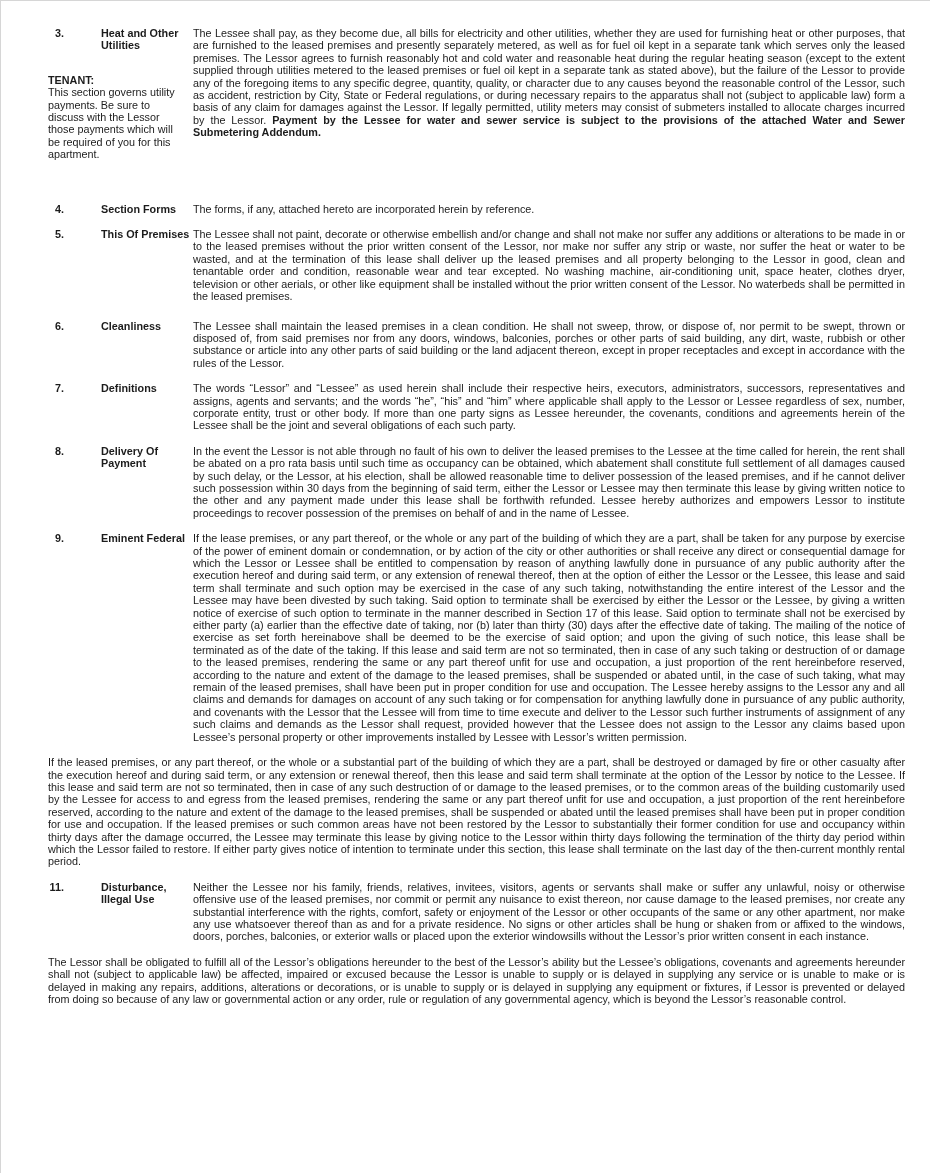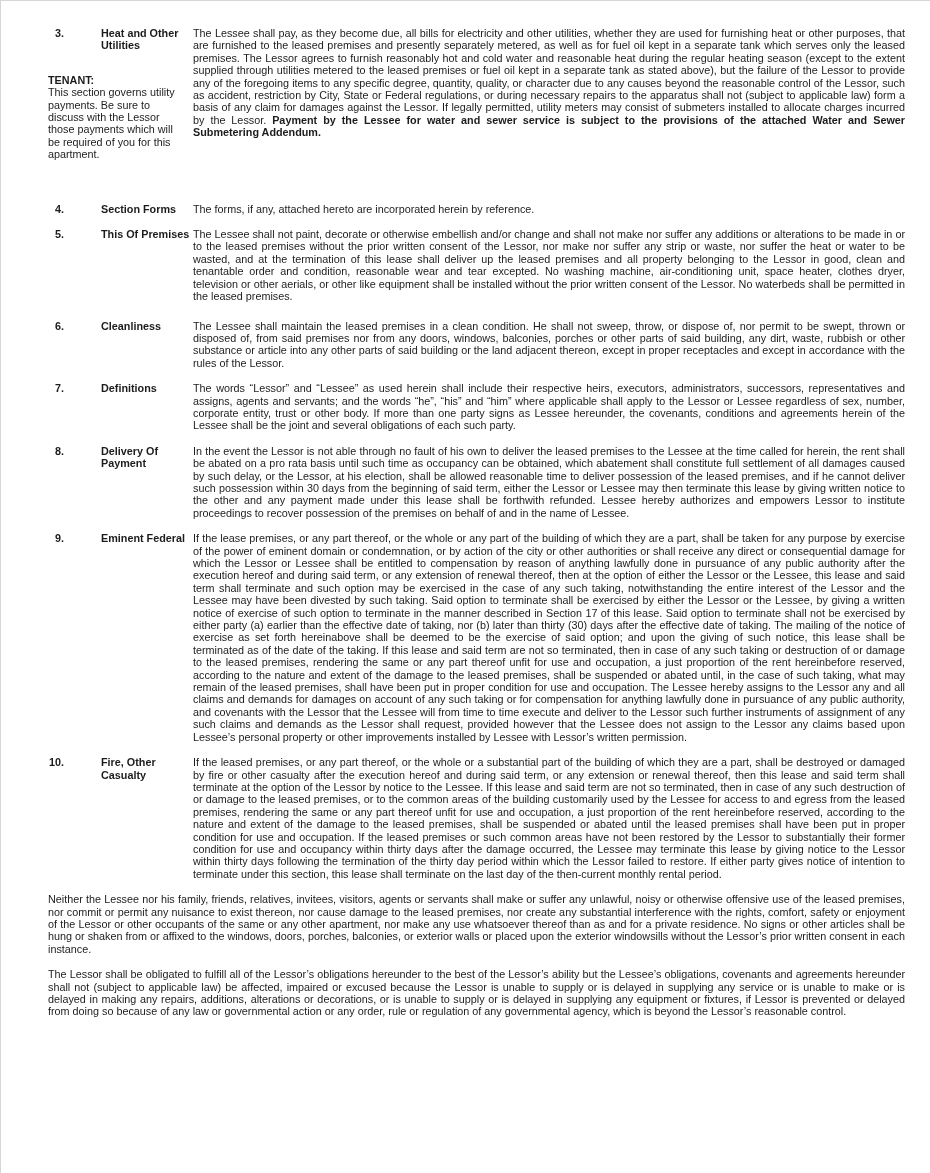--- a/index.html
+++ b/index.html
@@ -101,30 +101,30 @@
     <div class="label-col">
       <div class="heading">
         <span class="num">9.</span>
         <span class="title">Eminent Federal</span>
       </div>
     </div>
     <div class="body-col"><span>If the lease premises, or any part thereof, or the whole or any part of the building of which they are a part, shall be taken for any purpose by exercise of the power of eminent domain or condemnation, or by action of the city or other authorities or shall receive any direct or consequential damage for which the Lessor or Lessee shall be entitled to compensation by reason of anything lawfully done in pursuance of any public authority after the execution hereof and during said term, or any extension of renewal thereof, then at the option of either the Lessor or the Lessee, this lease and said term shall terminate and such option may be exercised in the case of any such taking, notwithstanding the entire interest of the Lessor and the Lessee may have been divested by such taking. Said option to terminate shall be exercised by either the Lessor or the Lessee, by giving a written notice of exercise of such option to terminate in the manner described in Section 17 of this lease. Said option to terminate shall not be exercised by either party (a) earlier than the effective date of taking, nor (b) later than thirty (30) days after the effective date of taking. The mailing of the notice of exercise as set forth hereinabove shall be deemed to be the exercise of said option; and upon the giving of such notice, this lease shall be terminated as of the date of the taking. If this lease and said term are not so terminated, then in case of any such taking or destruction of or damage to the leased premises, rendering the same or any part thereof unfit for use and occupation, a just proportion of the rent hereinbefore reserved, according to the nature and extent of the damage to the leased premises, shall be suspended or abated until, in the case of such taking, what may remain of the leased premises, shall have been put in proper condition for use and occupation. The Lessee hereby assigns to the Lessor any and all claims and demands for damages on account of any such taking or for compensation for anything lawfully done in pursuance of any public authority, and covenants with the Lessor that the Lessee will from time to time execute and deliver to the Lessor such further instruments of assignment of any such claims and demands as the Lessor shall request, provided however that the Lessee does not assign to the Lessor any claims based upon Lessee’s personal property or other improvements installed by Lessee with Lessor’s written permission.</span></div>
   </div>
 
   <div class="section">
-    <div class="label-col">
-      <div class="heading">
-        <span class="num">10.</span>
-        <span class="title">Fire, Other Casualty</span>
-      </div>
-    </div>
     <div class="body-col"><span>If the leased premises, or any part thereof, or the whole or a substantial part of the building of which they are a part, shall be destroyed or damaged by fire or other casualty after the execution hereof and during said term, or any extension or renewal thereof, then this lease and said term shall terminate at the option of the Lessor by notice to the Lessee. If this lease and said term are not so terminated, then in case of any such destruction of or damage to the leased premises, or to the common areas of the building customarily used by the Lessee for access to and egress from the leased premises, rendering the same or any part thereof unfit for use and occupation, a just proportion of the rent hereinbefore reserved, according to the nature and extent of the damage to the leased premises, shall be suspended or abated until the leased premises shall have been put in proper condition for use and occupation. If the leased premises or such common areas have not been restored by the Lessor to substantially their former condition for use and occupancy within thirty days after the damage occurred, the Lessee may terminate this lease by giving notice to the Lessor within thirty days following the termination of the thirty day period within which the Lessor failed to restore. If either party gives notice of intention to terminate under this section, this lease shall terminate on the last day of the then-current monthly rental period.</span></div>
   </div>
 
   <div class="section">
+    <div class="label-col">
+      <div class="heading">
+        <span class="num">11.</span>
+        <span class="title">Disturbance, Illegal Use</span>
+      </div>
+    </div>
     <div class="body-col"><span>Neither the Lessee nor his family, friends, relatives, invitees, visitors, agents or servants shall make or suffer any unlawful, noisy or otherwise offensive use of the leased premises, nor commit or permit any nuisance to exist thereon, nor cause damage to the leased premises, nor create any substantial interference with the rights, comfort, safety or enjoyment of the Lessor or other occupants of the same or any other apartment, nor make any use whatsoever thereof than as and for a private residence. No signs or other articles shall be hung or shaken from or affixed to the windows, doors, porches, balconies, or exterior walls or placed upon the exterior windowsills without the Lessor’s prior written consent in each instance.</span></div>
   </div>
 
   <div class="section">
     <div class="body-col"><span>The Lessor shall be obligated to fulfill all of the Lessor’s obligations hereunder to the best of the Lessor’s ability but the Lessee’s obligations, covenants and agreements hereunder shall not (subject to applicable law) be affected, impaired or excused because the Lessor is unable to supply or is delayed in supplying any service or is unable to make or is delayed in making any repairs, additions, alterations or decorations, or is unable to supply or is delayed in supplying any equipment or fixtures, if Lessor is prevented or delayed from doing so because of any law or governmental action or any order, rule or regulation of any governmental agency, which is beyond the Lessor’s reasonable control.</span></div>
   </div>
 
 </div>
 
 </body></html>

